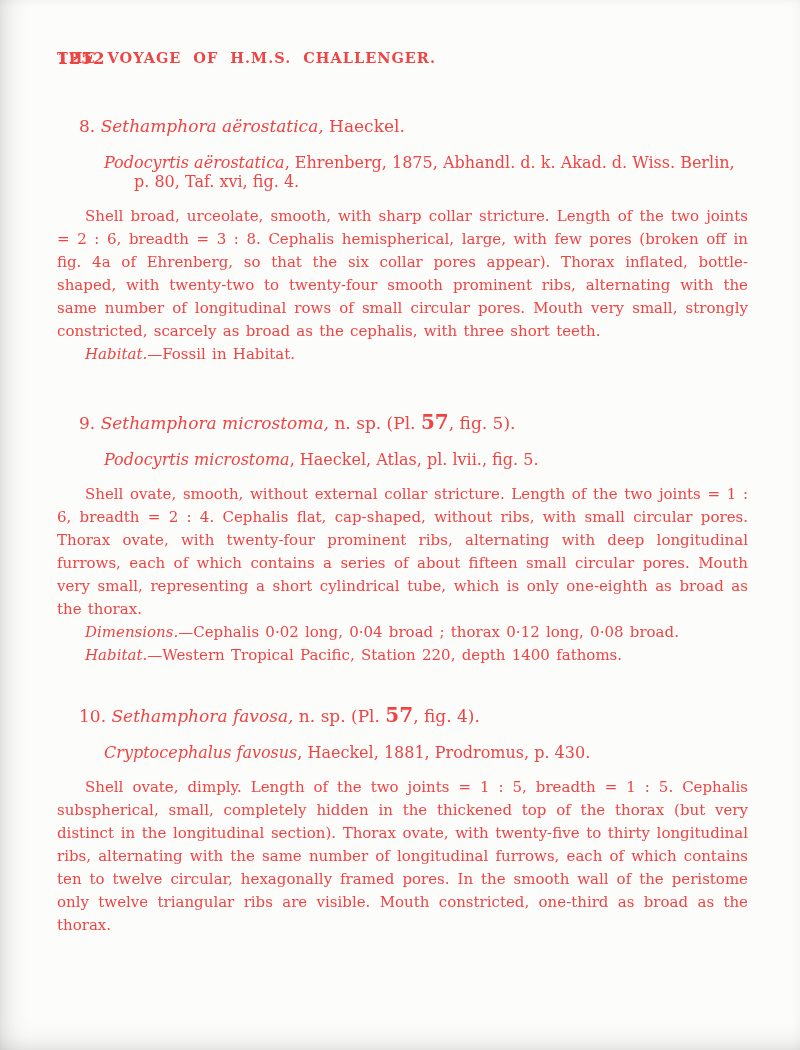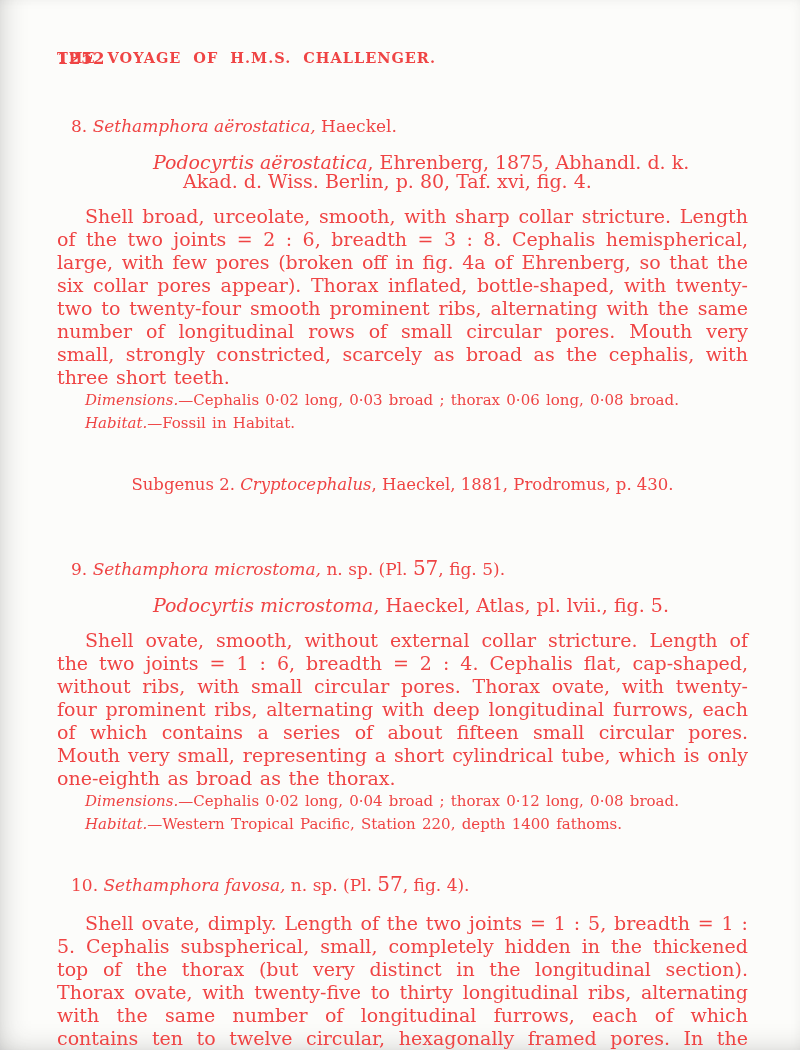--- a/index.html
+++ b/index.html
@@ -35,36 +35,36 @@
     letter-spacing: 0.5px;
   }
   .running-title {
     display: block;
     font-size: 14.5px;
     font-weight: 700;
     letter-spacing: 1px;
     word-spacing: 6px;
   }
   .species-heading {
-    margin: 0 0 16px 14px;
+    margin: 0 0 16px 22px;
     font-size: 17px;
   }
   .species-heading .species { font-style: italic; }
-  .species-heading .plate-num { font-weight: 400; font-size: 20px; }
+  .species-heading .plate-num { font-weight: 700; font-size: 20px; }
   .citation {
-    font-size: 19px;
-    margin: 0 4px 14px 96px;
+    font-size: 16px;
+    margin: 0 4px 14px 47px;
     padding-left: 30px;
     text-indent: -30px;
     line-height: 19px;
   }
   .citation .syn { font-style: italic; }
   .body-para {
     margin: 0;
-    font-size: 19px;
+    font-size: 15px;
     line-height: 23px;
     text-align: justify;
     text-indent: 28px;
     word-spacing: 1.5px;
   }
   .note-line {
     margin: 0;
     font-size: 15px;
     line-height: 23px;
     text-indent: 28px;
@@ -88,39 +88,38 @@
 
   <div class="header">
     <span class="pagenum">1252</span>
     <span class="running-title">THE VOYAGE OF H.M.S. CHALLENGER.</span>
   </div>
 
   <div>
     <p class="species-heading"><span>8. </span><span class="species">Sethamphora aërostatica,</span><span> Haeckel.</span><span class="plate-num"></span><span></span></p>
     <p class="citation"><span class="syn">Podocyrtis aërostatica</span><span>, Ehrenberg, 1875, Abhandl. d. k. Akad. d. Wiss. Berlin, p. 80, Taf. xvi, fig. 4.</span></p>
     <p class="body-para">Shell broad, urceolate, smooth, with sharp collar stricture.  Length of the two joints = 2 : 6, breadth = 3 : 8.  Cephalis hemispherical, large, with few pores (broken off in fig. 4a of Ehrenberg, so that the six collar pores appear).  Thorax inflated, bottle-shaped, with twenty-two to twenty-four smooth prominent ribs, alternating with the same number of longitudinal rows of small circular pores.  Mouth very small, strongly constricted, scarcely as broad as the cephalis, with three short teeth.</p>
-    <p class="note-line"><span class="note-label">Dimensions.</span><span>—Cephalis 0·02 long, 0·03 broad ; thorax 0·06 long, 0·08 broad.</span></p>
     <p class="note-line"><span class="note-label">Habitat.</span><span>—Fossil in Habitat.</span></p>
   </div>
 
   <div>
-    <p class="subgenus-heading"><span>Subgenus 2. </span><span class="genus">Cryptocephalus</span><span>, Haeckel, 1881, Prodromus, p. 430.</span></p>
   </div>
 
   <div class="gap-before-s9"></div>
 
   <div>
     <p class="species-heading h9"><span>9. </span><span class="species">Sethamphora microstoma,</span><span> n. sp. (Pl. </span><span class="plate-num">57</span><span>, fig. 5).</span></p>
     <p class="citation"><span class="syn">Podocyrtis microstoma</span><span>, Haeckel, Atlas, pl. lvii., fig. 5.</span></p>
     <p class="body-para">Shell ovate, smooth, without external collar stricture.  Length of the two joints = 1 : 6, breadth = 2 : 4.  Cephalis flat, cap-shaped, without ribs, with small circular pores.  Thorax ovate, with twenty-four prominent ribs, alternating with deep longitudinal furrows, each of which contains a series of about fifteen small circular pores.  Mouth very small, representing a short cylindrical tube, which is only one-eighth as broad as the thorax.</p>
     <p class="note-line"><span class="note-label">Dimensions.</span><span>—Cephalis 0·02 long, 0·04 broad ; thorax 0·12 long, 0·08 broad.</span></p>
     <p class="note-line"><span class="note-label">Habitat.</span><span>—Western Tropical Pacific, Station 220, depth 1400 fathoms.</span></p>
   </div>
 
   <div class="gap-before-s10"></div>
 
   <div>
     <p class="species-heading"><span>10. </span><span class="species">Sethamphora favosa,</span><span> n. sp. (Pl. </span><span class="plate-num">57</span><span>, fig. 4).</span></p>
+    <p class="citation"><span class="syn">Cryptocephalus favosus</span><span>, Haeckel, 1881, Prodromus, p. 430.</span></p>
     <p class="body-para">Shell ovate, dimply.  Length of the two joints = 1 : 5, breadth = 1 : 5.  Cephalis subspherical, small, completely hidden in the thickened top of the thorax (but very distinct in the longitudinal section).  Thorax ovate, with twenty-five to thirty longitudinal ribs, alternating with the same number of longitudinal furrows, each of which contains ten to twelve circular, hexagonally framed pores.  In the smooth wall of the peristome only twelve triangular ribs are visible.  Mouth constricted, one-third as broad as the thorax.</p>
 
   </div>
 
 </div>
 
 </body></html>

